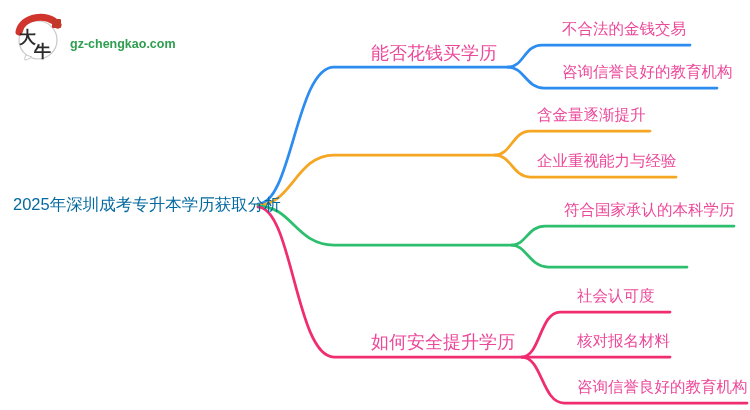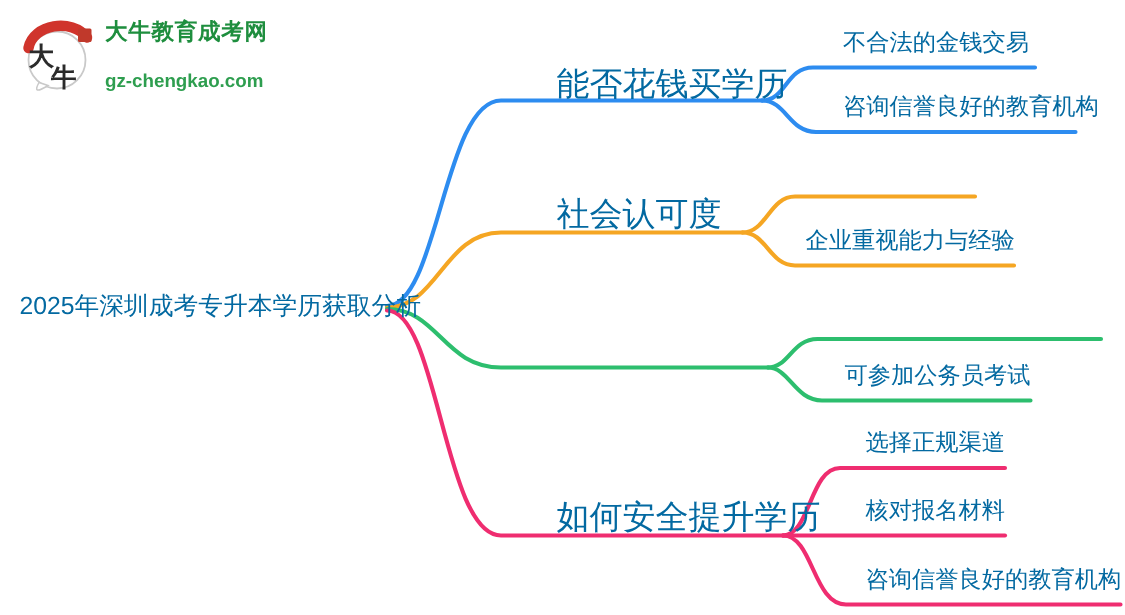--- a/index.html
+++ b/index.html
@@ -1,21 +1,21 @@
 <!DOCTYPE html>
 <html><head>
 <meta charset="utf-8">
 <style>
   html,body{margin:0;padding:0;}
   body{font-family:"Liberation Sans","DejaVu Sans",sans-serif;background:#fff;}
   .stage{position:relative;width:750px;height:410px;background:#ffffff;overflow:hidden;}
   svg.lines{position:absolute;left:0;top:0;}
-  .node{position:absolute;white-space:nowrap;color:#0369a1;line-height:1.25;}
+  .node{position:absolute;white-space:nowrap;color:#ec4899;line-height:1.25;}
   .root-label{left:13px;top:194px;font-size:16.5px;color:#0369a1;}
-  .branch-label{font-size:22px;}
+  .branch-label{font-size:18px;}
   .leaf-label{font-size:15.5px;}
   .b1{left:371px;top:42px;}
   .b2{left:371px;top:129px;}
   .b3{left:371px;top:219px;}
   .b4{left:371px;top:331px;}
   .l1a{left:562px;top:19px;}
   .l1b{left:562px;top:62px;}
   .l2a{left:537px;top:105px;}
   .l2b{left:537px;top:151px;}
   .l3a{left:564px;top:200px;}
@@ -63,32 +63,31 @@
   <div class="logo">
     <svg width="52" height="56" viewBox="0 0 52 56">
       <circle cx="26" cy="32" r="19" fill="#ffffff" stroke="#c9c9c9" stroke-width="1.2"></circle>
       <path d="M14,47 Q9,56 20,49 Z" fill="#ffffff" stroke="#c9c9c9" stroke-width="1"></path>
       <path d="M7,24 C10,8 36,4 46,17" stroke="#D0342C" stroke-width="7" fill="none" stroke-linecap="round"></path>
       <rect x="40" y="11" width="9" height="9" rx="1" fill="#C0392B"></rect>
       <text x="7" y="35" font-size="17" font-weight="bold" fill="#2b2b2b">大</text>
       <text x="22" y="49" font-size="17" font-weight="bold" fill="#2b2b2b">牛</text>
     </svg>
     <div class="logo-text">
-      <div class="brand">大牛教育成考网</div>
       <div class="domain">gz-chengkao.com</div>
     </div>
   </div>
 
   <div class="node root-label">2025年深圳成考专升本学历获取分析</div>
 
   <div class="node branch-label b1">能否花钱买学历</div>
-  <div class="node branch-label b2">社会认可度</div>
   <div class="node branch-label b4">如何安全提升学历</div>
 
   <div class="node leaf-label l1a">不合法的金钱交易</div>
   <div class="node leaf-label l1b">咨询信誉良好的教育机构</div>
+  <div class="node leaf-label l2a">含金量逐渐提升</div>
   <div class="node leaf-label l2b">企业重视能力与经验</div>
-  <div class="node leaf-label l3b">可参加公务员考试</div>
-  <div class="node leaf-label l4a">选择正规渠道</div>
+  <div class="node leaf-label l3a">符合国家承认的本科学历</div>
+  <div class="node leaf-label l4a">社会认可度</div>
   <div class="node leaf-label l4c">咨询信誉良好的教育机构</div>
   <div class="node leaf-label l4b">核对报名材料</div>
 
 </div>
 
 </body></html>

